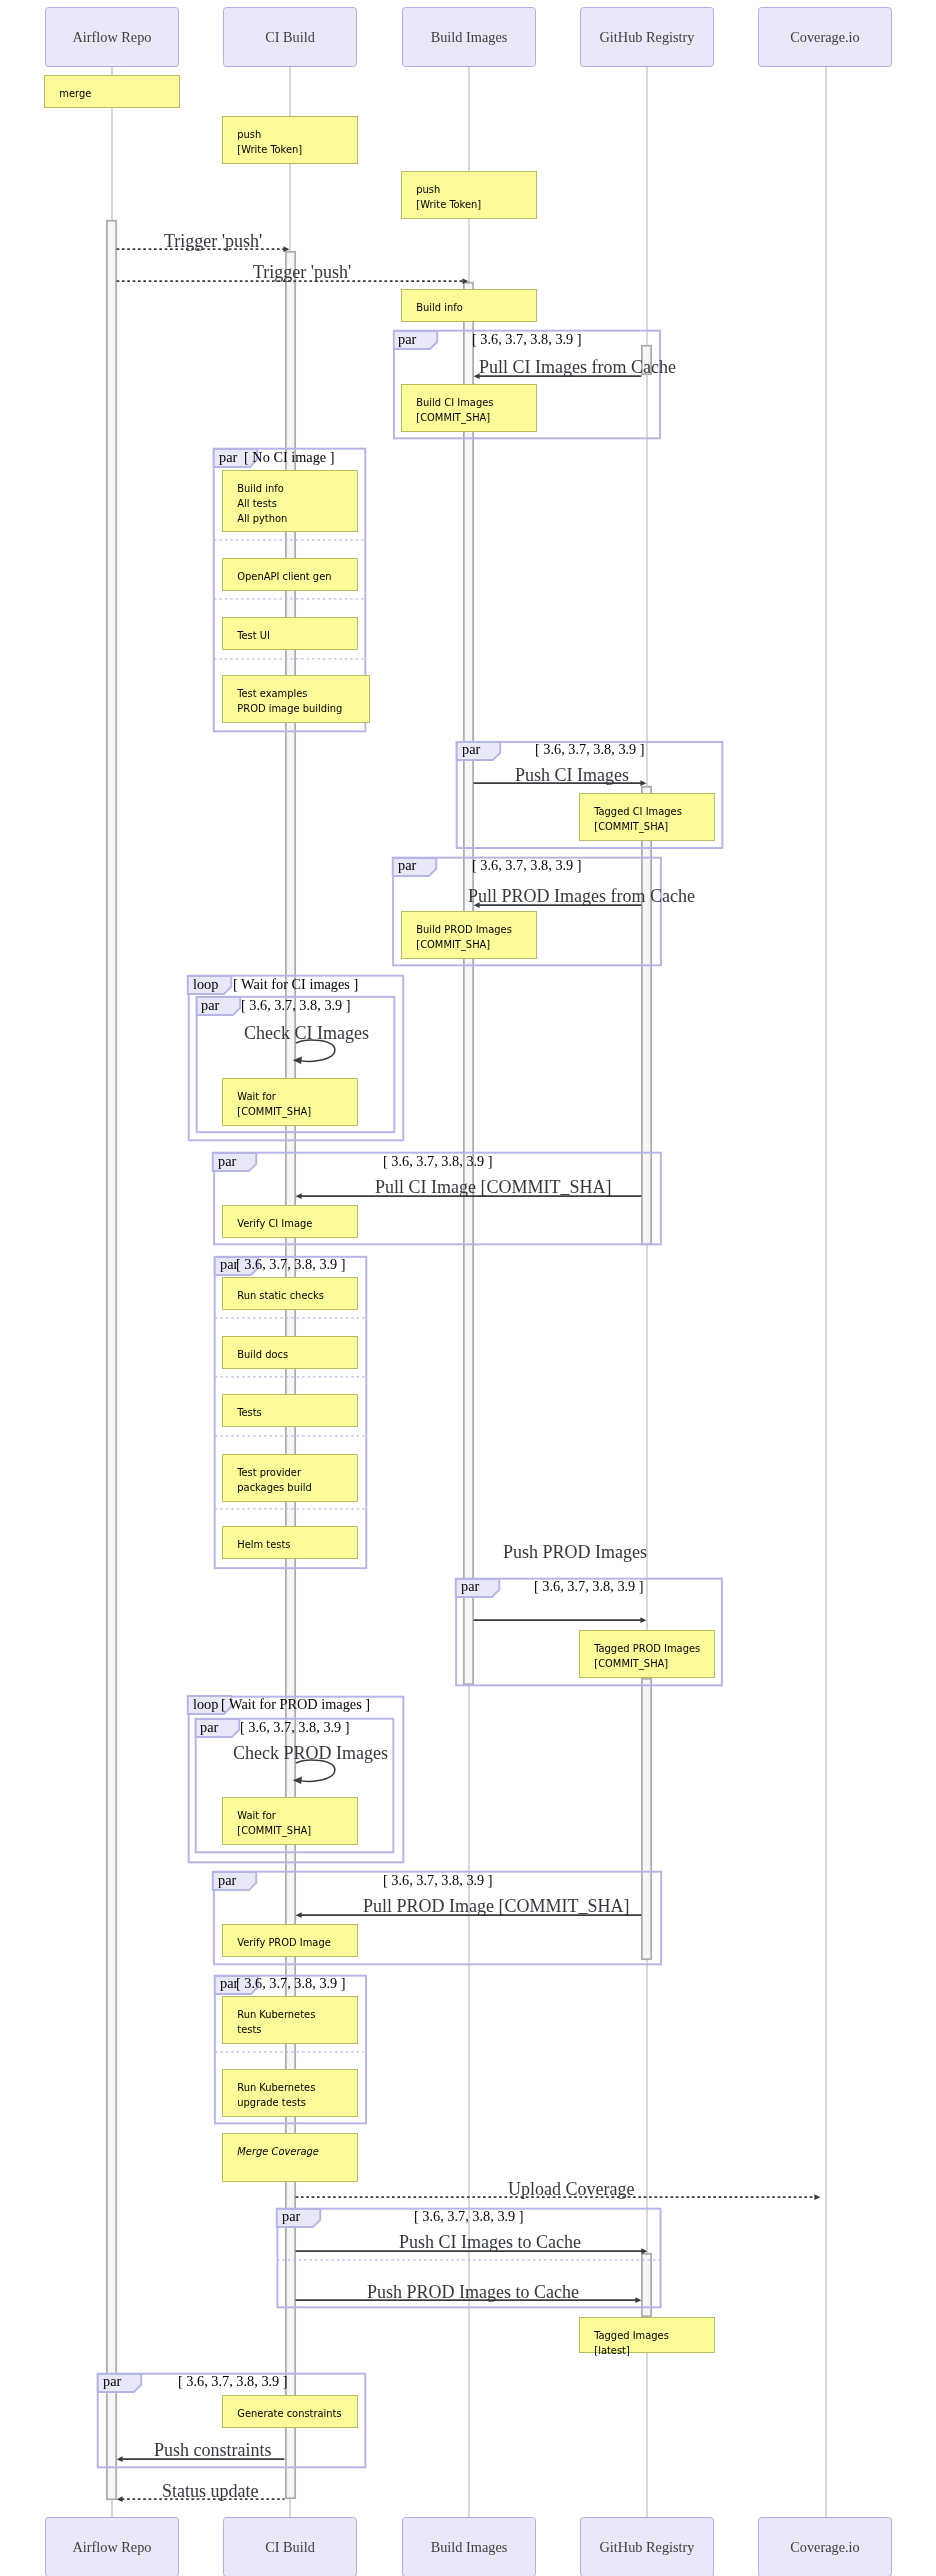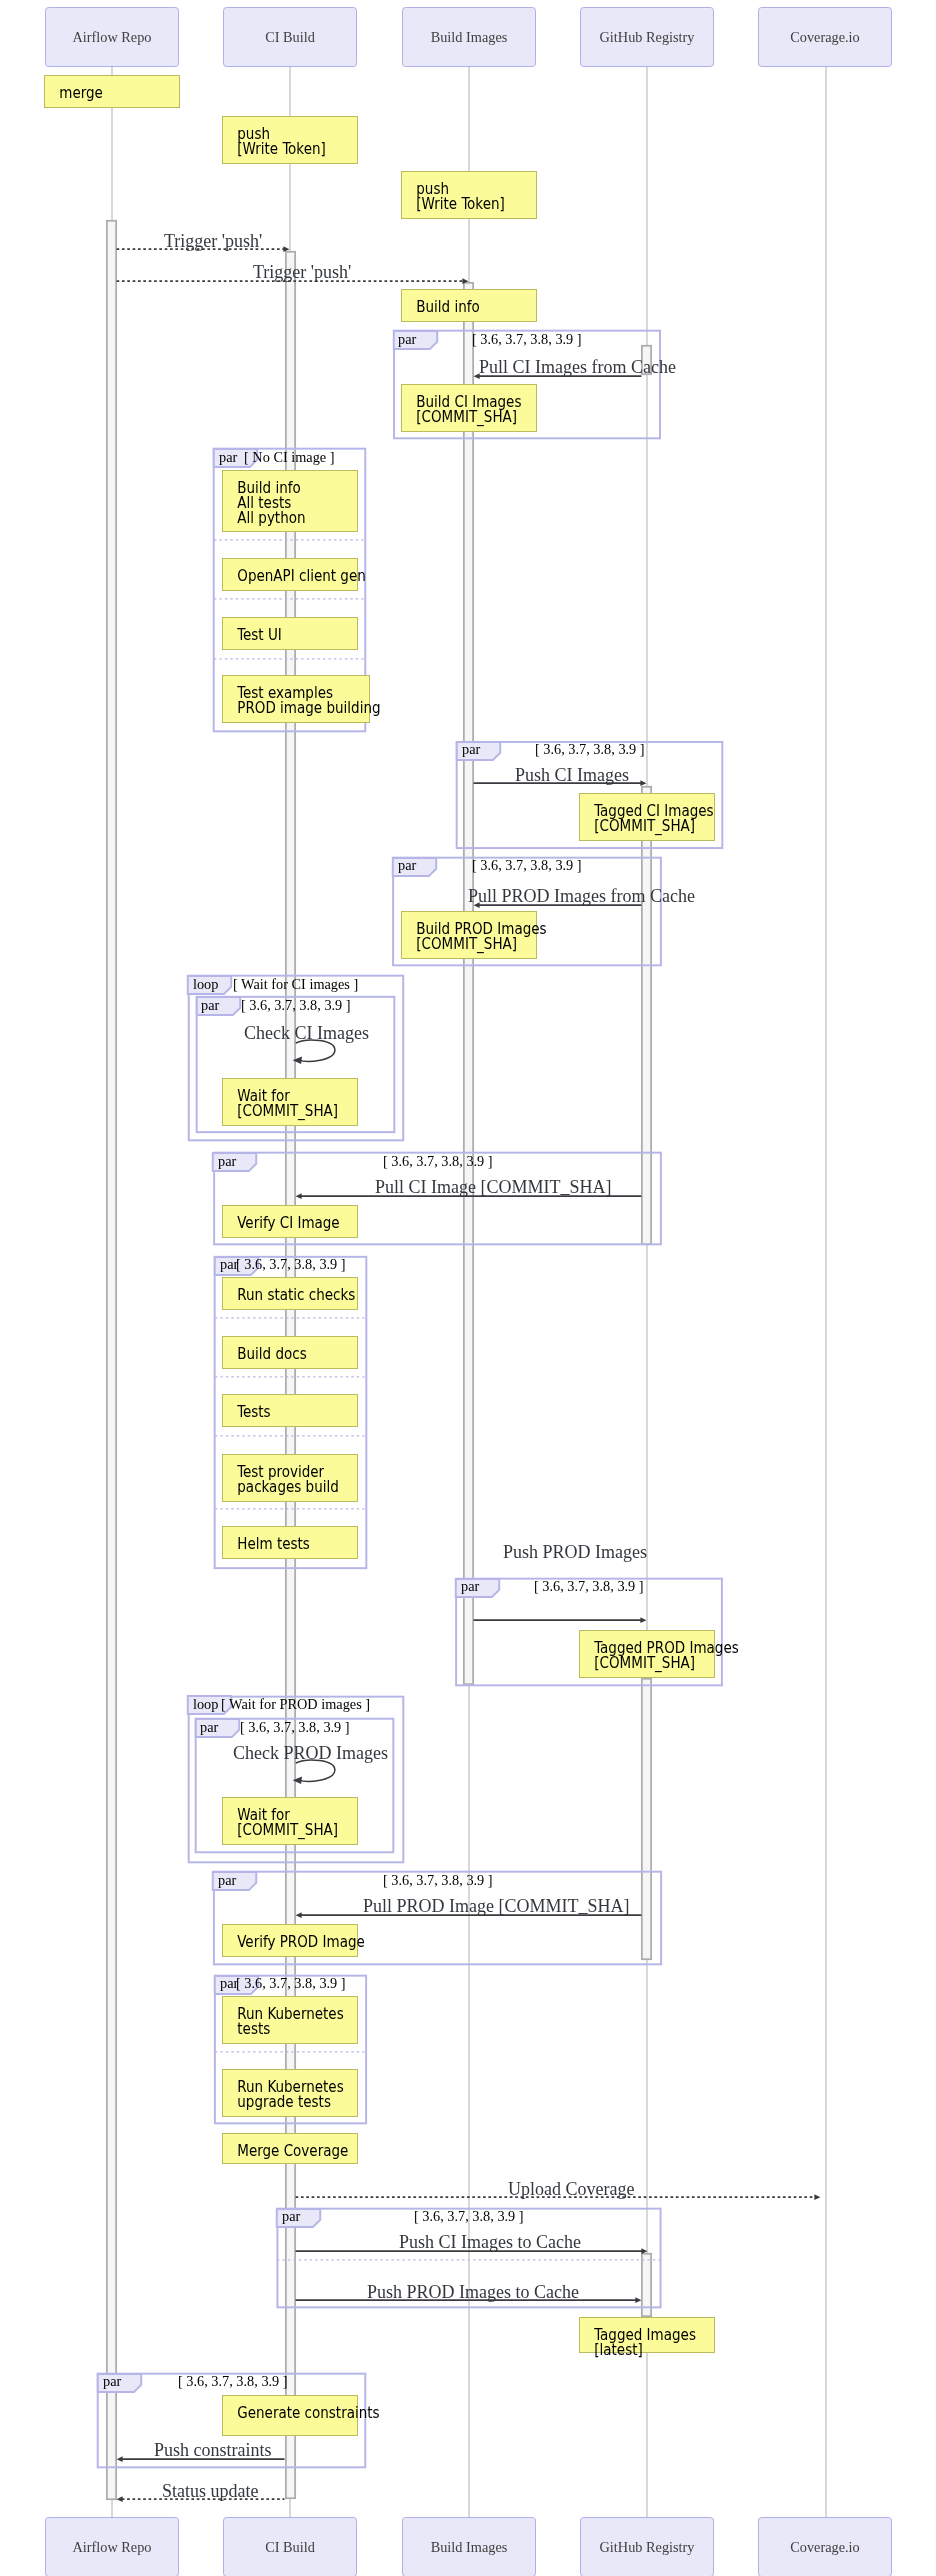--- a/index.html
+++ b/index.html
@@ -4,21 +4,21 @@
 <title>Airflow CI sequence diagram</title>
 <style>
   html,body{margin:0;padding:0;background:#ffffff;}
   *{-webkit-font-smoothing:antialiased;}
   #canvas{position:relative;width:937px;height:2576px;background:#ffffff;overflow:hidden;filter:opacity(1);}
   .participant{position:absolute;background:#E8E8F8;border:1.1px solid #B0B0E8;border-radius:3.6px;
     display:flex;align-items:center;justify-content:center;
     font-family:"Liberation Serif",serif;font-size:14.3px;color:#404040;box-sizing:border-box;}
   .lifeline{position:absolute;width:1.6px;background:#D8D8D8;}
   .note{position:absolute;background:#FBFB99;border:1.2px solid #BABA5E;box-sizing:border-box;
-    font-family:"DejaVu Sans",sans-serif;font-stretch:condensed;font-size:15px;color:#000000;line-height:15px;
+    font-family:"DejaVu Sans",sans-serif;font-stretch:condensed;font-size:11px;color:#000000;line-height:15px;
     white-space:pre;padding-left:14.3px;padding-top:9.8px;}
   .gcond{position:absolute;font-family:"Liberation Serif",serif;font-size:14.3px;color:#000000;white-space:pre;}
   .mlabel{position:absolute;font-family:"Liberation Serif",serif;font-size:18px;color:#33383D;white-space:pre;}
 </style>
 </head>
 <body>
 
 <div id="canvas">
     <div class="lifeline" style="left: 111px; top: 67px; height: 2450px;"></div>
     <div class="lifeline" style="left: 289px; top: 67px; height: 2450px;"></div>
@@ -223,24 +223,24 @@
     <div class="note" style="left: 222px; top: 1526px; width: 136px; height: 33px;">Helm tests</div>
     <div class="note" style="left: 579px; top: 1630px; width: 136px; height: 48px;">Tagged PROD Images
 [COMMIT_SHA]</div>
     <div class="note" style="left: 222px; top: 1797px; width: 136px; height: 48px;">Wait for
 [COMMIT_SHA]</div>
     <div class="note" style="left: 222px; top: 1924px; width: 136px; height: 33px;">Verify PROD Image</div>
     <div class="note" style="left: 222px; top: 1996px; width: 136px; height: 48px;">Run Kubernetes
 tests</div>
     <div class="note" style="left: 222px; top: 2069px; width: 136px; height: 48px;">Run Kubernetes
 upgrade tests</div>
-    <div class="note" style="left: 222px; top: 2133px; width: 136px; height: 31px;">Merge Coverage</div>
+    <div class="note" style="left: 222px; top: 2133px; width: 136px; height: 49px; font-style: italic;">Merge Coverage</div>
     <div class="note" style="left: 579px; top: 2317px; width: 136px; height: 36px;">Tagged Images
 [latest]</div>
-    <div class="note" style="left: 222px; top: 2395px; width: 136px; height: 41px;">Generate constraints</div>
+    <div class="note" style="left: 222px; top: 2395px; width: 136px; height: 33px;">Generate constraints</div>
     <svg width="180" height="14.3" style="position: absolute; left: 113px; top: 242px;" viewBox="0 0 202 16">
       <line x1="4" y1="8" x2="192.2" y2="8" stroke="#3A3A40" stroke-width="1.9" stroke-dasharray="3,3"></line>
       <path d="M198,8 L191.2,4.7 L191.2,11.3 Z" fill="#3A3A40"></path>
     </svg>
     <div class="mlabel" style="top: 231px; left: 164px;">Trigger 'push'</div>
     <svg width="359" height="14.3" style="position: absolute; left: 113px; top: 274px;" viewBox="0 0 402 16">
       <line x1="4" y1="8" x2="392.2" y2="8" stroke="#3A3A40" stroke-width="1.9" stroke-dasharray="3,3"></line>
       <path d="M398,8 L391.2,4.7 L391.2,11.3 Z" fill="#3A3A40"></path>
     </svg>
     <div class="mlabel" style="top: 262px; left: 253px;">Trigger 'push'</div>

